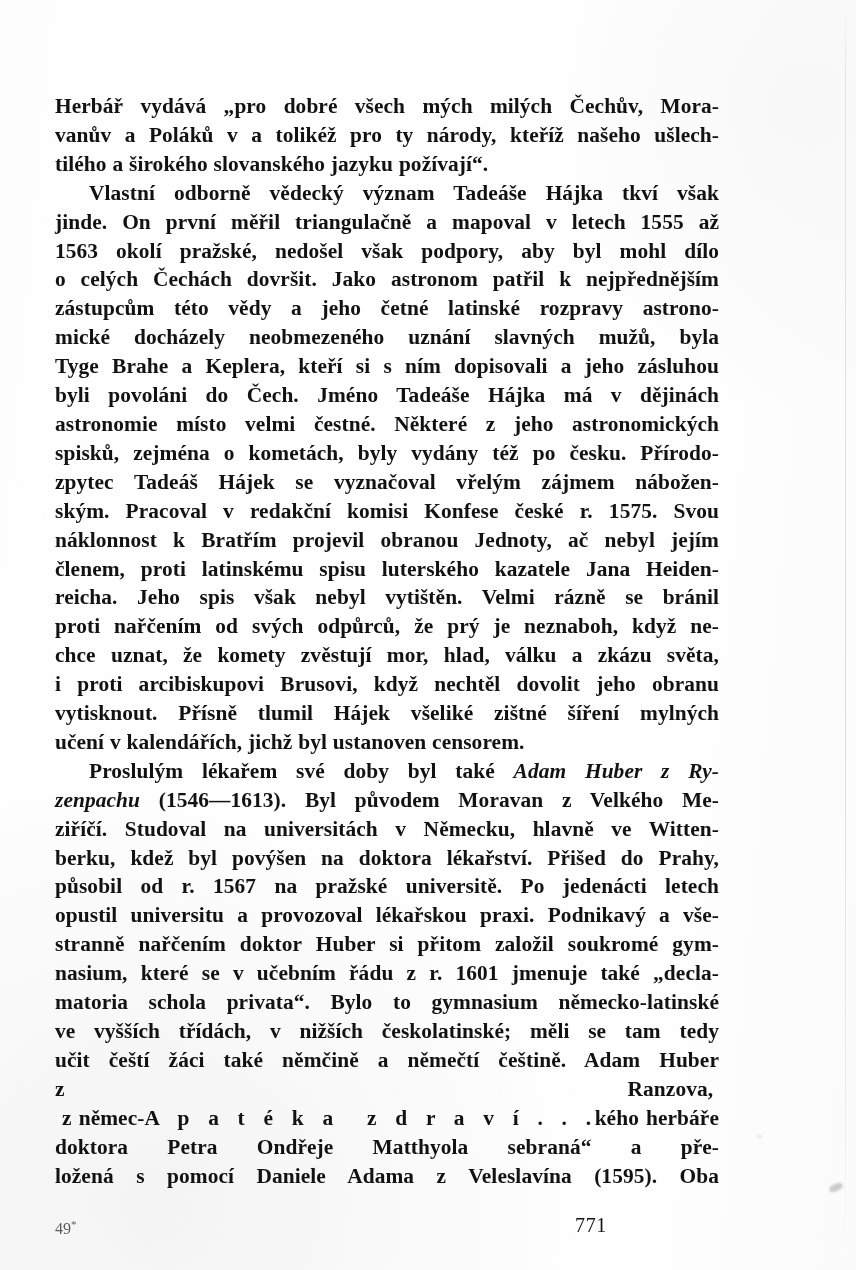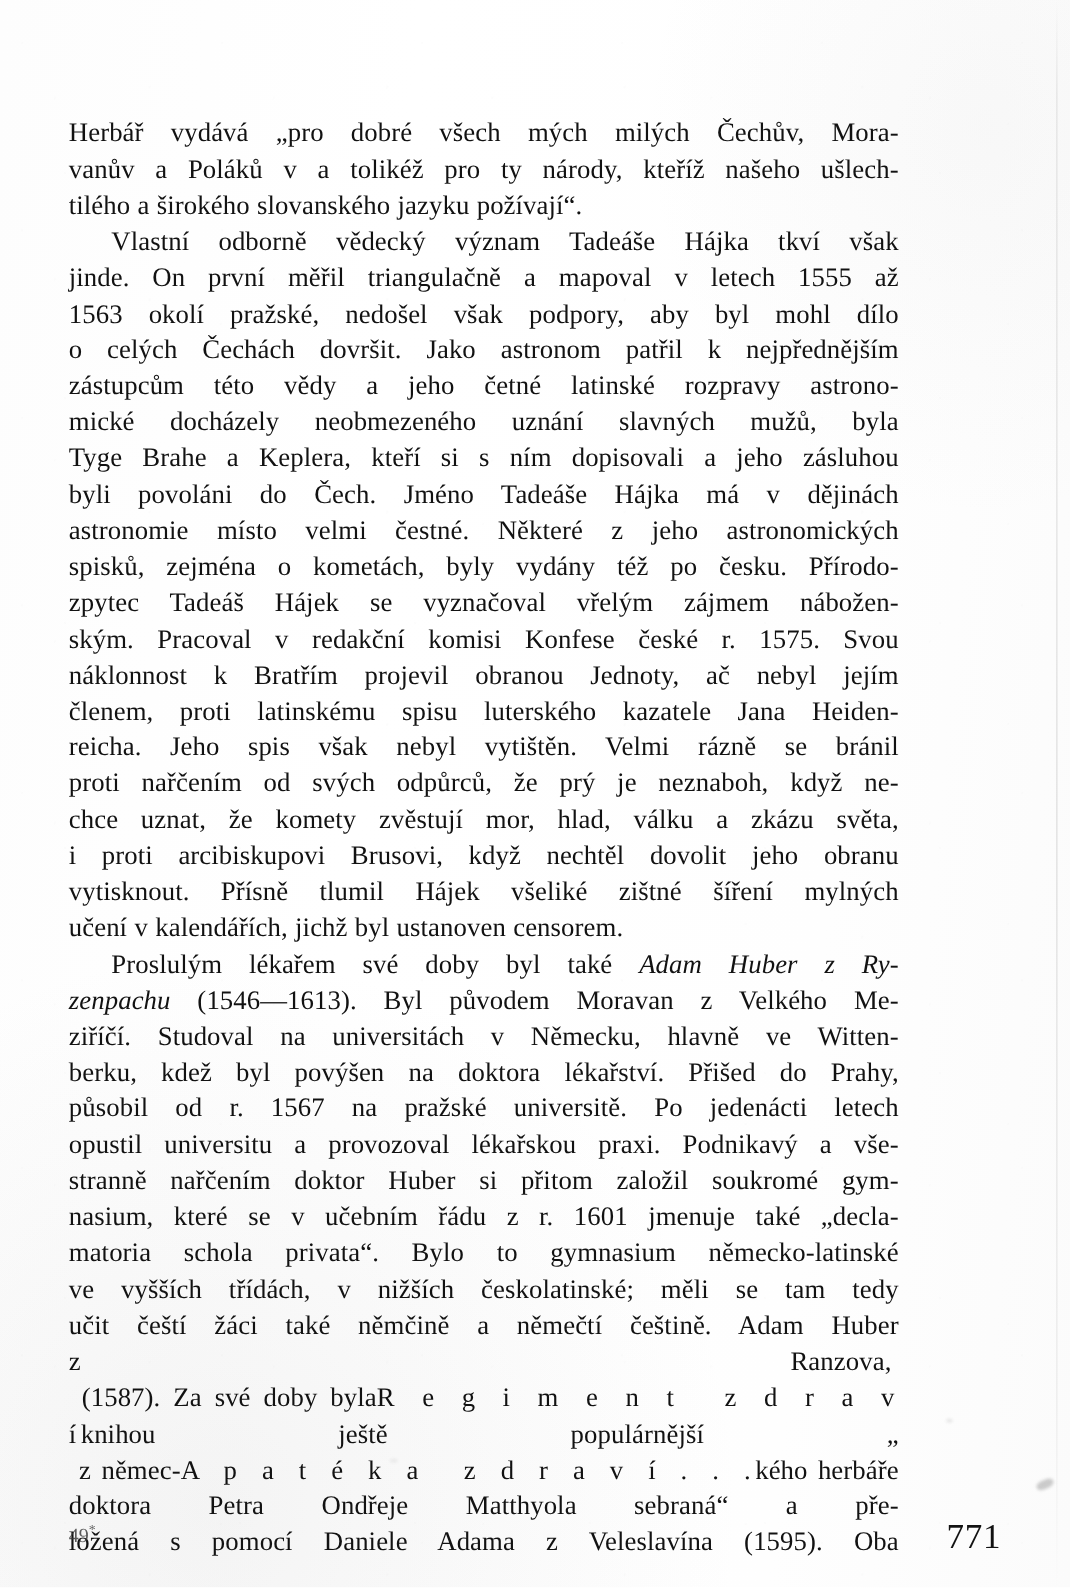--- a/index.html
+++ b/index.html
@@ -57,20 +57,21 @@
     text-justify: inter-word;
     font-size: 21.4px;
     line-height: 28.9px;
     letter-spacing: 0.08px;
     word-spacing: 0.4px;
   }
 
   .para {
     margin: 0;
     text-indent: 0;
+    font-weight: bold;
   }
 
   
   .ln {
     display: block;
     text-align: justify;
     text-align-last: justify;
     white-space: pre-wrap;
   }
   .ln.last {
@@ -105,22 +106,22 @@
   }
   .sig sup {
     font-size: 11px;
     vertical-align: super;
   }
   .folio {
     position: absolute;
     left: 16px;
     right: 0;
     top: -4px;
-    text-align: right;
-    font-size: 28px;
+    text-align: center;
+    font-size: 20px;
     letter-spacing: .6px;
     padding-left: 310px;
   }
 
   
   .grain {
     position: absolute;
     inset: 0;
     pointer-events: none;
     opacity: .5;
@@ -180,21 +181,20 @@
       <span class="ln">ziříčí. Studoval na universitách v Německu, hlavně ve Witten-</span>
       <span class="ln">berku, kdež byl povýšen na doktora lékařství. Přišed do Prahy,</span>
       <span class="ln">působil od r. 1567 na pražské universitě. Po jedenácti letech</span>
       <span class="ln">opustil universitu a provozoval lékařskou praxi. Podnikavý a vše-</span>
       <span class="ln">stranně nařčením doktor Huber si přitom založil soukromé gym-</span>
       <span class="ln">nasium, které se v učebním řádu z r. 1601 jmenuje také „decla-</span>
       <span class="ln">matoria schola privata“. Bylo to gymnasium německo-latinské</span>
       <span class="ln">ve vyšších třídách, v nižších českolatinské; měli se tam tedy</span>
       <span class="ln">učit čeští žáci také němčině a němečtí češtině. Adam Huber</span>
       <span class="ln">z Ranzova, </span>
-      <span class="ln"><span> (1587). Za své doby byla</span><span class="sp">R e g i m e n t  z d r a v í</span><span>knihou ještě populárnější „</span></span>
       <span class="ln"><span> z němec-</span><span class="sp">A p a t é k a  z d r a v í . . .</span><span>kého herbáře doktora Petra Ondřeje Matthyola sebraná“ a pře-</span></span>
       <span class="ln">ložená s pomocí Daniele Adama z Veleslavína (1595). Oba</span>
 
       <span class="ln last"></span>
     </p>
 
   </div>
 
   <div class="footer">
     <div class="sig"><span>49</span><sup>*</sup></div>

